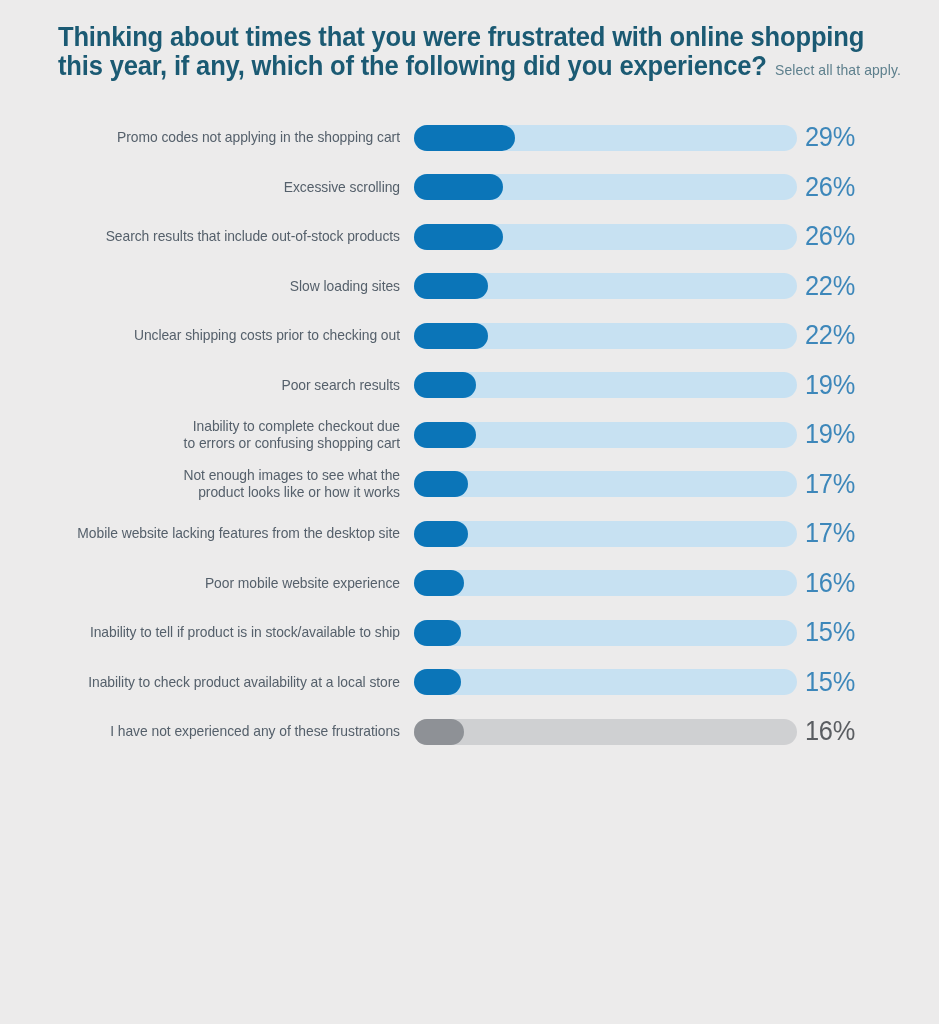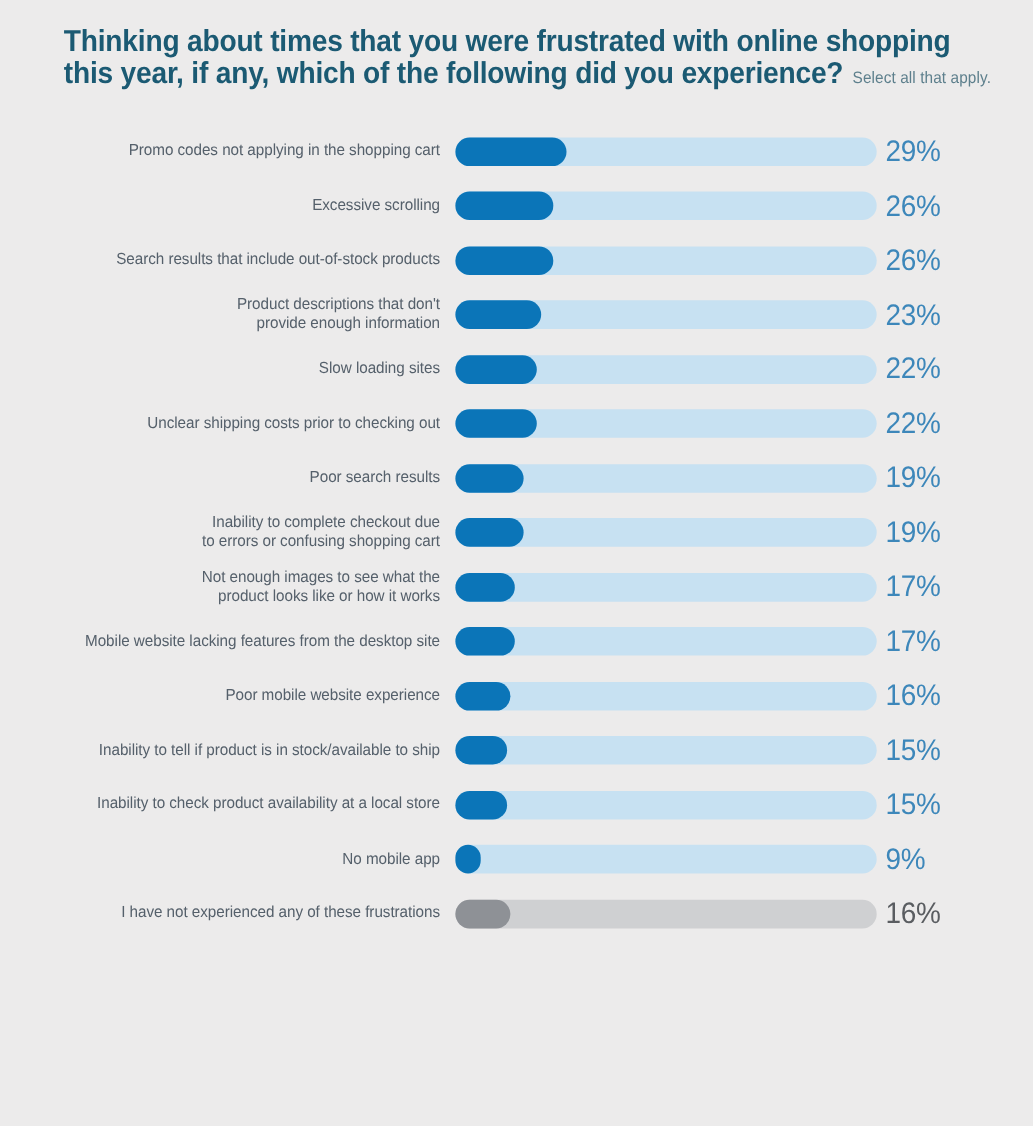--- a/index.html
+++ b/index.html
@@ -117,28 +117,20 @@
         <div class="pct">26%</div>
       </div>
       <div class="row">
         <div class="row-label">Search results that include out-of-stock products</div>
         <div class="bar-track">
           <div class="bar-fill" style="width: 89.4px;"></div>
         </div>
         <div class="pct">26%</div>
       </div>
       <div class="row">
-        <div class="row-label">Product descriptions that don't
-provide enough information</div>
-        <div class="bar-track">
-          <div class="bar-fill" style="width: 77.7px;"></div>
-        </div>
-        <div class="pct">23%</div>
-      </div>
-      <div class="row">
         <div class="row-label">Slow loading sites</div>
         <div class="bar-track">
           <div class="bar-fill" style="width: 73.8px;"></div>
         </div>
         <div class="pct">22%</div>
       </div>
       <div class="row">
         <div class="row-label">Unclear shipping costs prior to checking out</div>
         <div class="bar-track">
           <div class="bar-fill" style="width: 73.8px;"></div>
@@ -188,27 +180,20 @@
           <div class="bar-fill" style="width: 46.5px;"></div>
         </div>
         <div class="pct">15%</div>
       </div>
       <div class="row">
         <div class="row-label">Inability to check product availability at a local store</div>
         <div class="bar-track">
           <div class="bar-fill" style="width: 46.5px;"></div>
         </div>
         <div class="pct">15%</div>
-      </div>
-      <div class="row">
-        <div class="row-label">No mobile app</div>
-        <div class="bar-track">
-          <div class="bar-fill" style="width: 23.1px;"></div>
-        </div>
-        <div class="pct">9%</div>
       </div>
       <div class="row">
         <div class="row-label">I have not experienced any of these frustrations</div>
         <div class="bar-track alt">
           <div class="bar-fill alt" style="width: 50.4px;"></div>
         </div>
         <div class="pct alt">16%</div>
       </div>
     </div>
 

